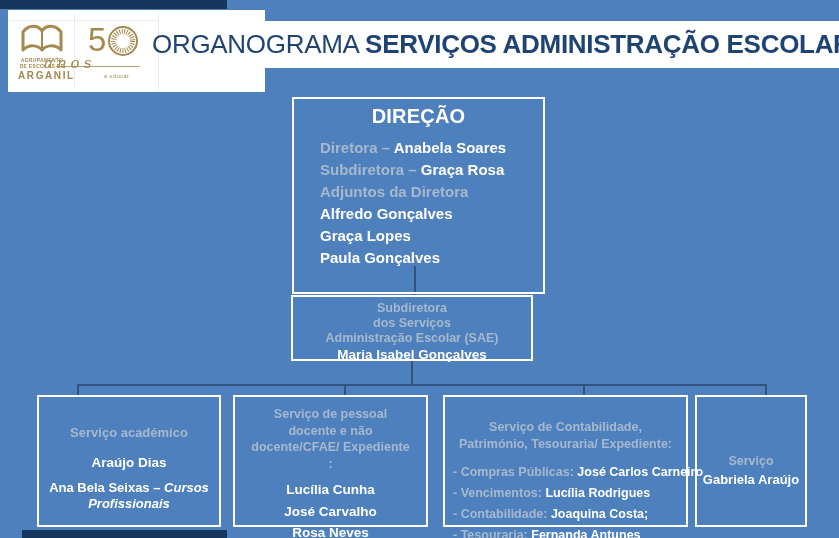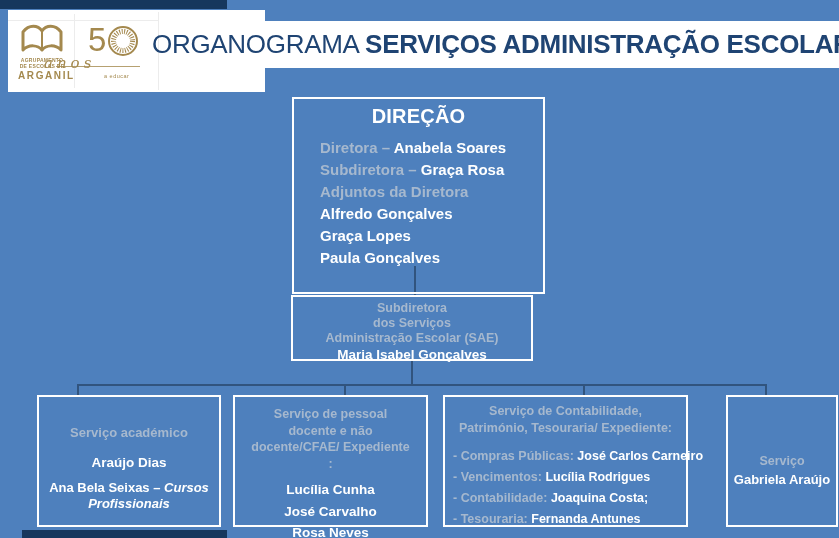--- a/index.html
+++ b/index.html
@@ -51,25 +51,25 @@
   
   .dept{top:395px;height:132px;font-size:12.5px;}
   .b-acad{left:37px;width:184px;padding-top:27px;}
   .b-acad .hline{line-height:17px;font-size:13px;}
   .b-acad .m1{margin-top:13px;line-height:17px;font-size:13.5px;}
   .b-acad .m2{margin-top:9px;line-height:16px;font-size:13px;padding:0 10px;}
   .b-pess{left:233px;width:195px;padding-top:9px;}
   .b-pess .phead{line-height:16.5px;padding:0 16px;}
   .b-pess .plist{margin-top:7px;}
   .b-pess .pname{line-height:21.5px;font-size:13.5px;}
-  .b-cont{left:443px;width:245px;padding-top:6px;}
+  .b-cont{left:443px;width:245px;padding-top:22px;}
   .b-cont .chead{line-height:17px;text-align:center;padding:0 10px;}
   .b-cont .citems{margin-top:9px;padding-left:8px;text-align:left;}
   .b-cont .citem{line-height:21px;white-space:nowrap;font-size:12.5px;}
-  .b-ase{left:726px;width:112px;padding-top:56px;}
+  .b-ase{left:695px;width:112px;padding-top:56px;}
   .b-ase .aline{line-height:17.5px;}
   .b-ase .aname{line-height:18px;font-size:13px;}
   .it{font-style:italic;}
   
   .conn{position:absolute;background:#31547E;}
 </style>
 </head>
 <body>
 
 <div class="slide">

